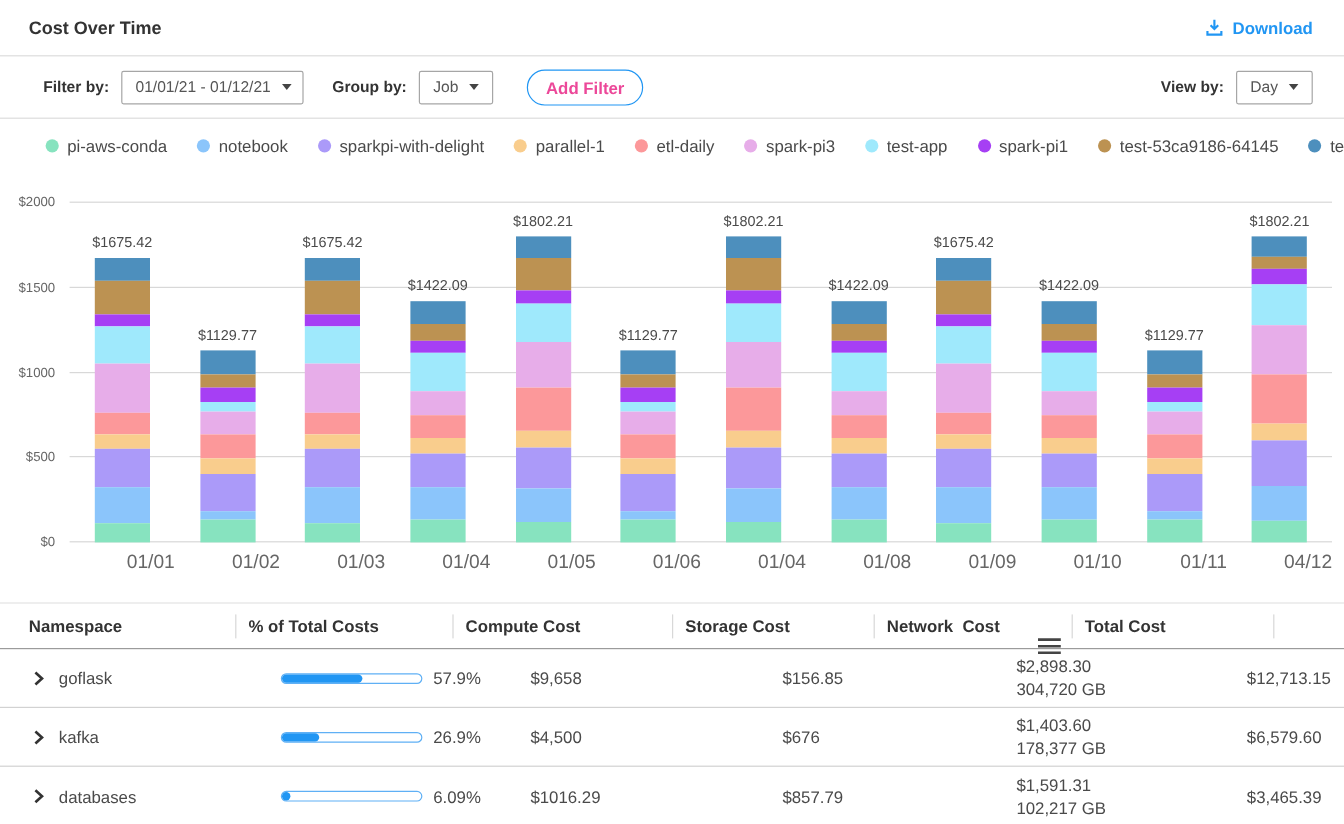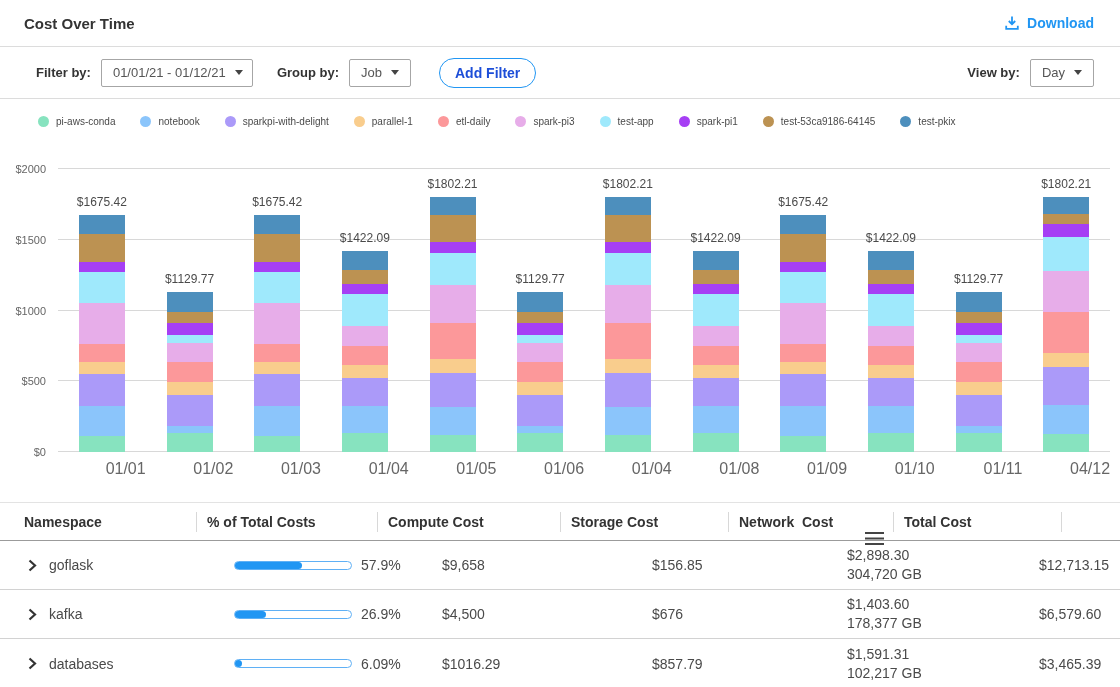--- a/index.html
+++ b/index.html
@@ -10,25 +10,25 @@
   .hdr { display: flex; align-items: center; height: 47px; padding: 0 26px 0 24px; border-bottom: 1px solid #dcdcdc; gap: 12px; }
   .hdr-title { font-size: 15px; font-weight: bold; color: #333; }
   .download { margin-left: auto; display: flex; align-items: center; gap: 7px; color: #2196F3; font-weight: bold; font-size: 14px; cursor: pointer; }
 
   
   .fbar { display: flex; align-items: center; height: 52px; padding: 0 26px 0 36px; border-bottom: 1px solid #dcdcdc; gap: 10px; }
   .flabel { font-size: 13px; font-weight: bold; color: #333; }
   .select { display: flex; align-items: center; gap: 9px; border: 1px solid #a6a6a6; border-radius: 2px; height: 28px; padding: 0 11px; font-size: 13px; color: #555; background: #fff; cursor: pointer; white-space: nowrap; }
   .select.date { width: 152px; justify-content: space-between; margin-right: 14px; }
   .caret { width: 0; height: 0; border-left: 4px solid transparent; border-right: 4px solid transparent; border-top: 5px solid #444; }
-  .add-filter { margin-left: 18px; border: 1px solid #2196F3; background: #fff; color: #1d4ed8; font-weight: bold; font-size: 14px; padding: 6px 15px; border-radius: 15px; cursor: pointer; font-family: inherit; }
+  .add-filter { margin-left: 18px; border: 1px solid #2196F3; background: #fff; color: #ec4899; font-weight: bold; font-size: 14px; padding: 6px 15px; border-radius: 15px; cursor: pointer; font-family: inherit; }
   .spacer { flex: 1; }
 
   
-  .legend { display: flex; align-items: center; height: 45px; padding: 0 30px 0 38px; gap: 25px; font-size: 10px; color: #4a4a4a; }
+  .legend { display: flex; align-items: center; height: 45px; padding: 0 30px 0 38px; gap: 25px; font-size: 14px; color: #4a4a4a; }
   .legend-item { display: flex; align-items: center; gap: 7px; cursor: pointer; white-space: nowrap; }
   .dot { width: 11px; height: 11px; border-radius: 50%; flex: none; }
 
   
   .chart { padding: 25px 10px 0 58px; }
   .plot { position: relative; height: 283px; }
   .gridline { position: absolute; left: 0; right: 0; height: 1px; background: #d8d8d8; }
   .ytick { position: absolute; right: calc(100% + 12px); font-size: 11px; color: #666; white-space: nowrap; }
   .bars-row { position: absolute; left: 0; right: 0; top: 0; bottom: 0; display: flex; }
   .bar-slot { flex: 1; position: relative; display: flex; align-items: flex-end; justify-content: center; }

